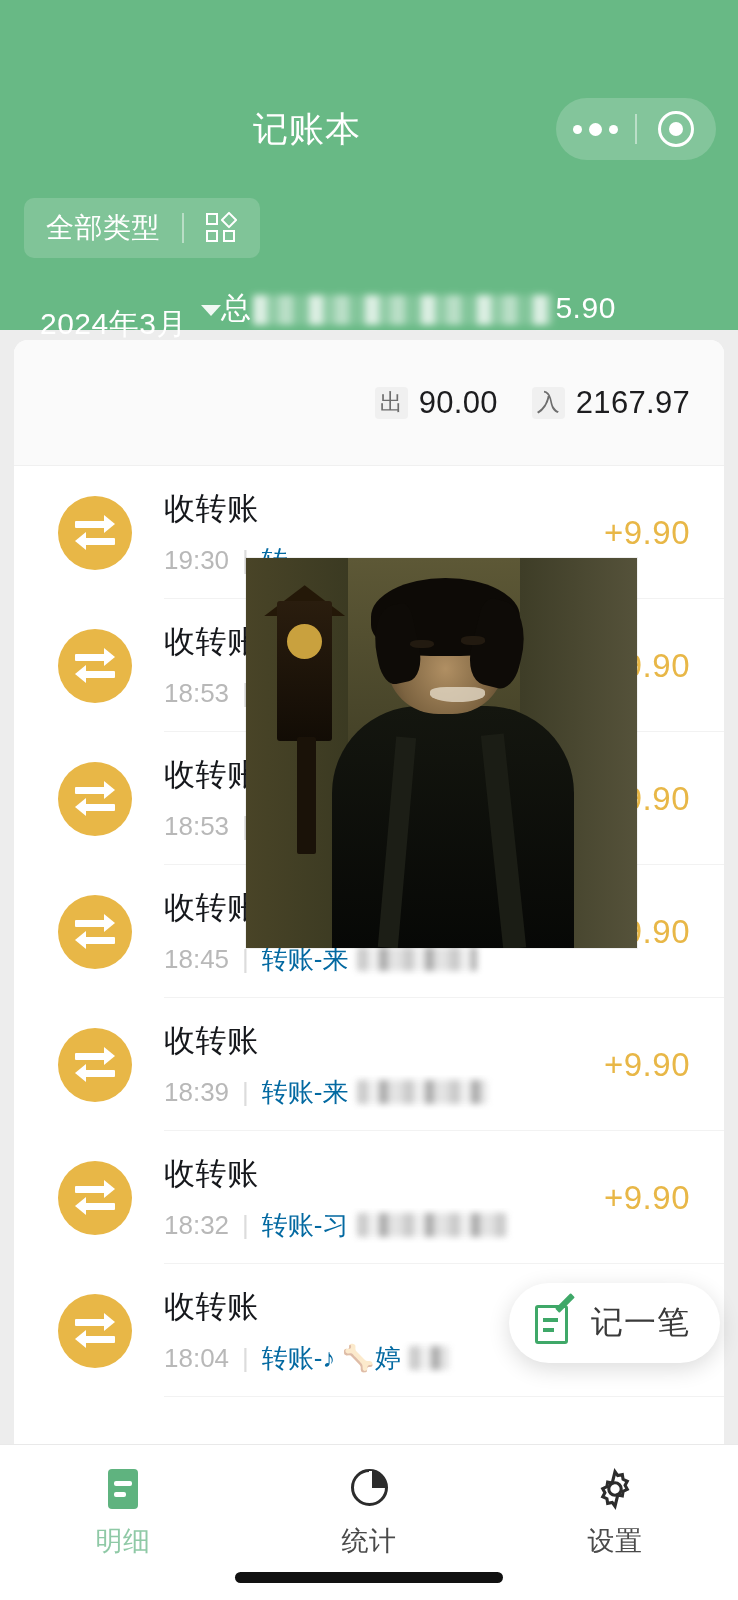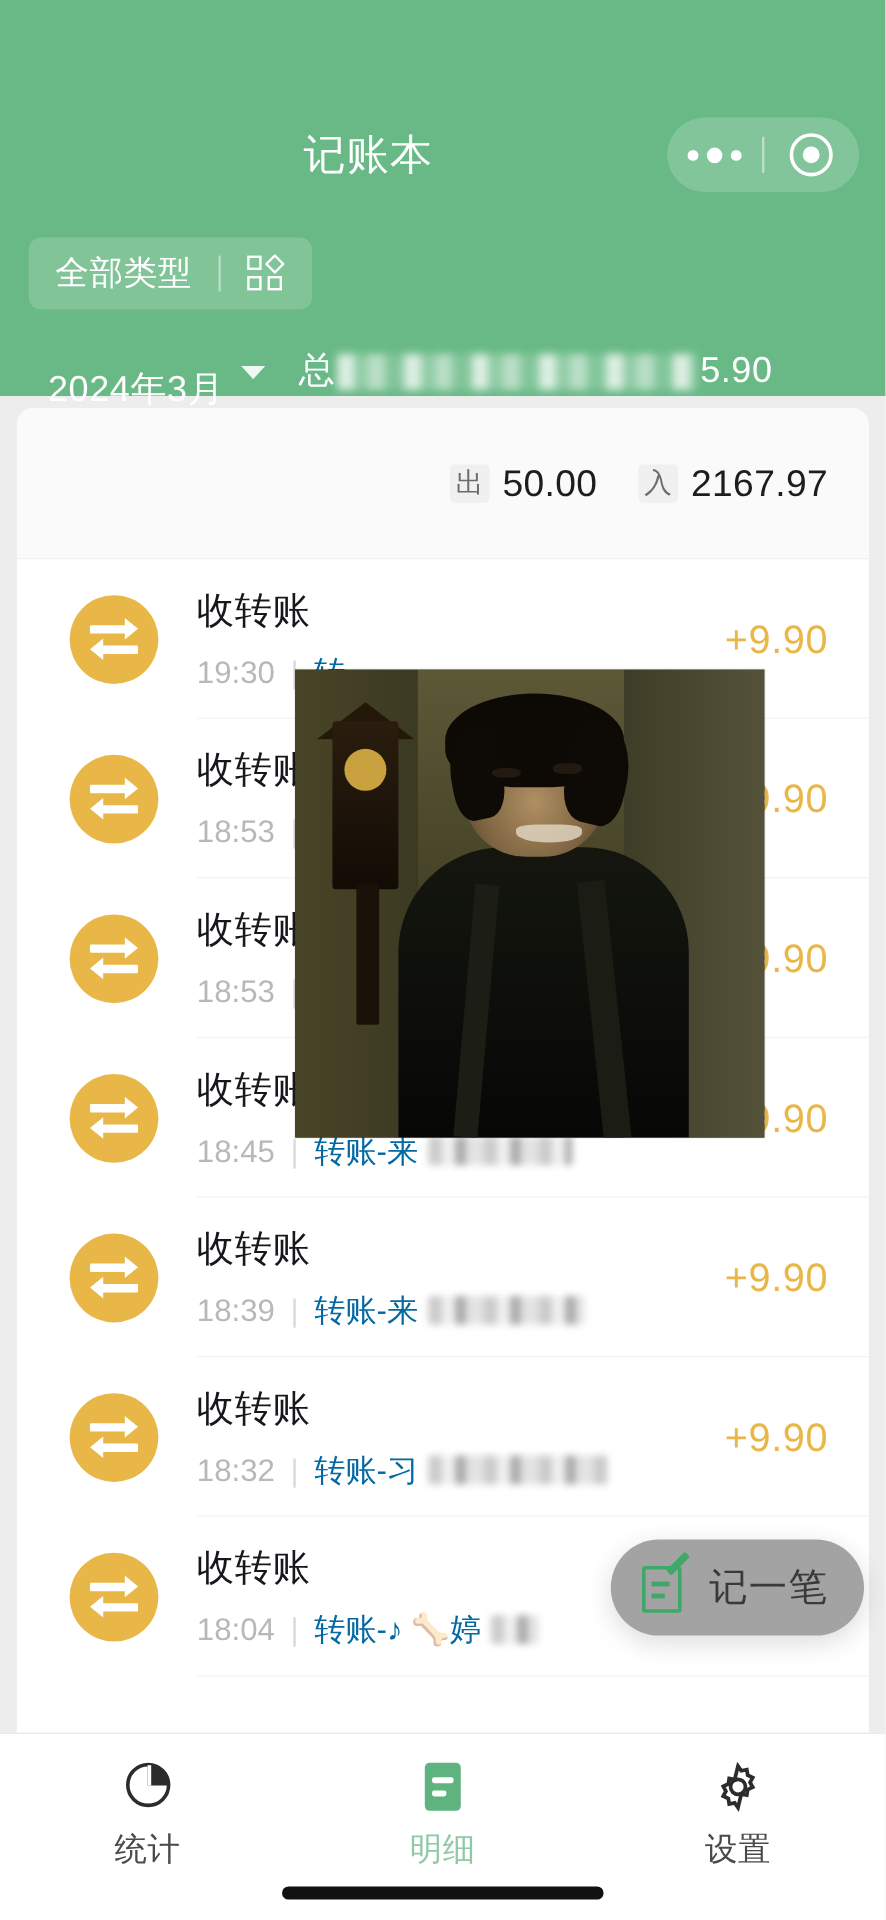--- a/index.html
+++ b/index.html
@@ -97,21 +97,21 @@
   
   #month-row {
     position:absolute; left:40px; top:272px;
     display:flex; align-items:center; color:#fff; font-size:30px;
   }
   #month-label { letter-spacing:.5px;margin-top:32px; }
   #month-caret {
     width:0;height:0;border-left:10px solid transparent;border-right:10px solid transparent;
     border-top:11px solid rgba(255,255,255,.9); margin:4px 0 0 14px;
   }
-  #total-text { margin-left:28px; letter-spacing:.5px; white-space:nowrap; }
+  #total-text { letter-spacing:.5px; white-space:nowrap; }
   .blurmask {
     display:inline-block; vertical-align:middle;
     height:30px; margin:0 2px;
     background:
       repeating-linear-gradient(90deg,
         rgba(255,255,255,.85) 0 14px,
         rgba(255,255,255,.30) 14px 26px,
         rgba(255,255,255,.60) 26px 40px,
         rgba(255,255,255,.20) 40px 56px);
     filter:blur(3.5px); opacity:.9; border-radius:2px;
@@ -226,21 +226,21 @@
     background:linear-gradient(180deg,#14160f,#070806); border-radius:36% 36% 0 0; }
   #ov-strapL { left:36%; top:46%; width:5%; height:54%;
     background:#1c1e16; transform:rotate(5deg); }
   #ov-strapR { left:63%; top:45%; width:6%; height:55%;
     background:#1b1d15; transform:rotate(-6deg); }
 
   
   #fab {
     position:absolute; right:18px; top:1283px; z-index:60;
     height:80px; padding:0 30px 0 26px; border-radius:40px;
-    background:#a3a3a3; box-shadow:0 6px 22px rgba(0,0,0,.14);
+    background:#ffffff; box-shadow:0 6px 22px rgba(0,0,0,.14);
     display:flex; align-items:center; gap:16px;
   }
   #fab-icon { width:40px; height:44px; position:relative; }
   #fab-icon .sheet {
     position:absolute; left:0; top:4px; width:33px; height:39px;
     border:3.5px solid #3fa868; border-radius:3px;
   }
   #fab-icon .l1 { position:absolute; left:8px; top:17px; width:15px; height:3.5px; background:#3fa868; }
   #fab-icon .l2 { position:absolute; left:8px; top:27px; width:11px; height:3.5px; background:#3fa868; }
   #fab-icon .pen {
@@ -328,21 +328,21 @@
     </span>
   </div>
 </div>
 
 <div id="content">
 
   <div id="day-header">
     <span id="day-sums">
       <span class="sum">
         <span class="sum-tag">出</span>
-        <span class="sum-val">50.00</span>
+        <span class="sum-val">90.00</span>
       </span>
       <span class="sum">
         <span class="sum-tag">入</span>
         <span class="sum-val">2167.97</span>
       </span>
     </span>
   </div>
 
   <div id="tx-list">
       <div class="tx">
@@ -516,35 +516,35 @@
   <span id="fab-icon">
     <span class="sheet"></span>
       <span class="l1"></span>
       <span class="l2"></span>
       <span class="pen"></span>
   </span>
   <span id="fab-label">记一笔</span>
 </div>
 
 <div id="tabbar">
+  <div class="tab active">
+    <span class="ti ti-detail">
+      <span class="box"></span>
+        <span class="r1"></span>
+        <span class="r2"></span>
+    </span>
+    <span class="tab-label">明细</span>
+  </div>
   <div class="tab">
     <span class="ti ti-pie">
       <span class="ring"></span>
         <span class="wedge"></span>
         <span class="sliceline"></span>
     </span>
     <span class="tab-label">统计</span>
-  </div>
-  <div class="tab active">
-    <span class="ti ti-detail">
-      <span class="box"></span>
-        <span class="r1"></span>
-        <span class="r2"></span>
-    </span>
-    <span class="tab-label">明细</span>
   </div>
   <div class="tab">
     <span class="ti ti-gear">
       <svg viewBox="0 0 24 24" fill="none" stroke="#2c2c2c" stroke-width="1.7">
         <circle cx="12" cy="12" r="3.4"></circle>
         <path d="M12 2.6l1.5 2.1 2.5-.5.4 2.5 2.3 1.1-1.2 2.2 1.2 2.2-2.3 1.1-.4 2.5-2.5-.5L12 21.4l-1.5-2.1-2.5.5-.4-2.5-2.3-1.1 1.2-2.2-1.2-2.2 2.3-1.1.4-2.5 2.5.5z"></path>
       </svg>
     </span>
     <span class="tab-label">设置</span>
   </div>

